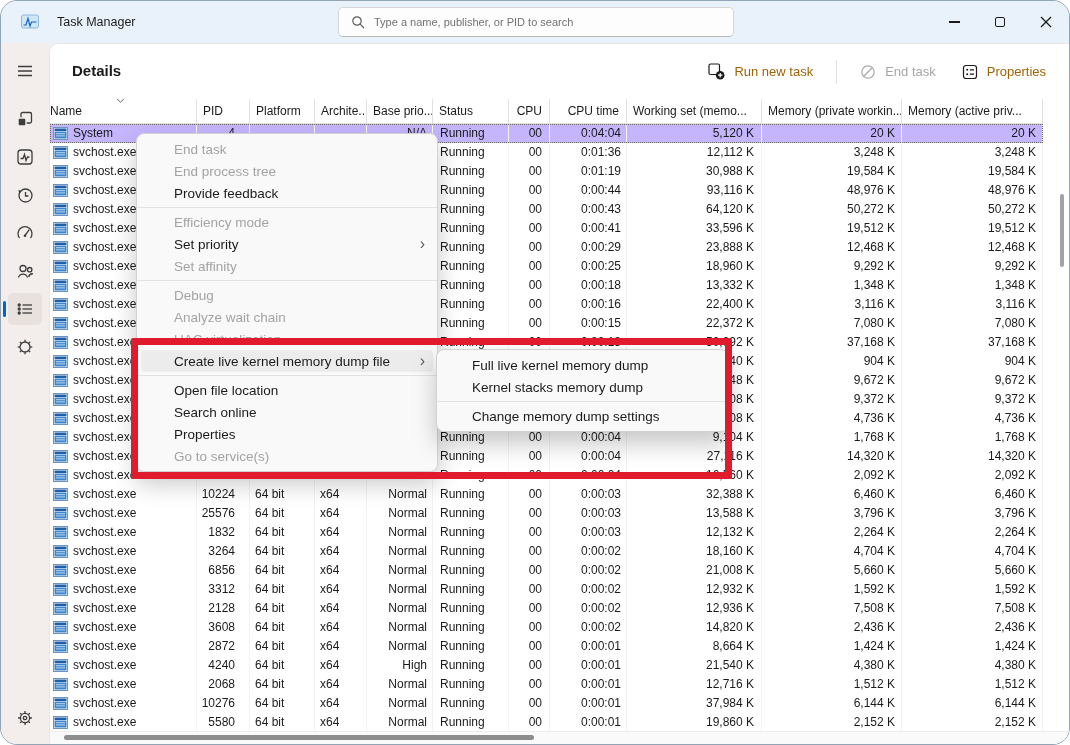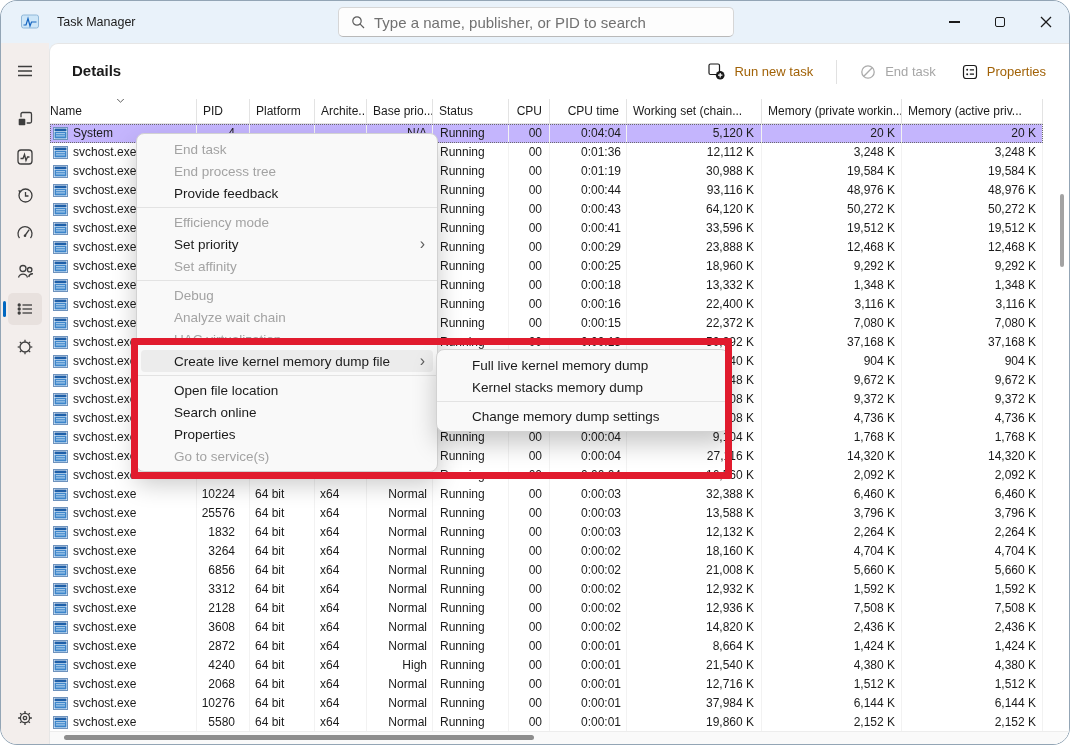--- a/index.html
+++ b/index.html
@@ -7,21 +7,21 @@
   .window { position:relative; width:1070px; height:745px; background:#e9f2fa;
             border:1px solid #93a5b5; border-radius:17px; overflow:hidden; }
 
   
   .titlebar { position:absolute; top:0; left:0; right:0; height:42px; background:#e9f2fa; }
   .tb-appicon { position:absolute; left:20px; top:13px; }
   .tb-title { position:absolute; left:56px; top:14px; font-size:12.5px; color:#1c1c1c; }
   .searchbox { position:absolute; left:337px; top:6px; width:396px; height:30px;
                background:#fdfdfd; border:1px solid #d6d6d6; border-bottom-color:#b9b9b9;
                border-radius:5px; display:flex; align-items:center; padding-left:12px; gap:9px; }
-  .searchbox input { border:none; outline:none; background:transparent; font-size:15px;
+  .searchbox input { border:none; outline:none; background:transparent; font-size:11px;
                      width:330px; font-family:"Liberation Sans",sans-serif; color:#0f172a; }
   .searchbox input::placeholder { color:#717171; }
   .win-controls { position:absolute; right:0; top:0; height:42px; display:flex; }
   .wc-btn { width:46px; height:42px; display:flex; align-items:center; justify-content:center; }
   .glyph-min { width:11px; height:1.4px; background:#1b1b1b; }
   .glyph-max { width:10px; height:10px; border:1.2px solid #1b1b1b; border-radius:2px; }
 
   
   .sidebar { position:absolute; left:0; top:42px; bottom:0; width:48px; background:#f3eeec;
              display:flex; flex-direction:column; align-items:center; padding-top:12px; }
@@ -286,21 +286,21 @@
           <span>CPU</span>
           
         </div>
 
         <div class="hcell a-r">
           <span>CPU time</span>
           
         </div>
 
         <div class="hcell a-l">
-          <span>Working set (chain...</span>
+          <span>Working set (memo...</span>
           
         </div>
 
         <div class="hcell a-l">
           <span>Memory (private workin...</span>
           
         </div>
 
         <div class="hcell a-l">
           <span>Memory (active priv...</span>

